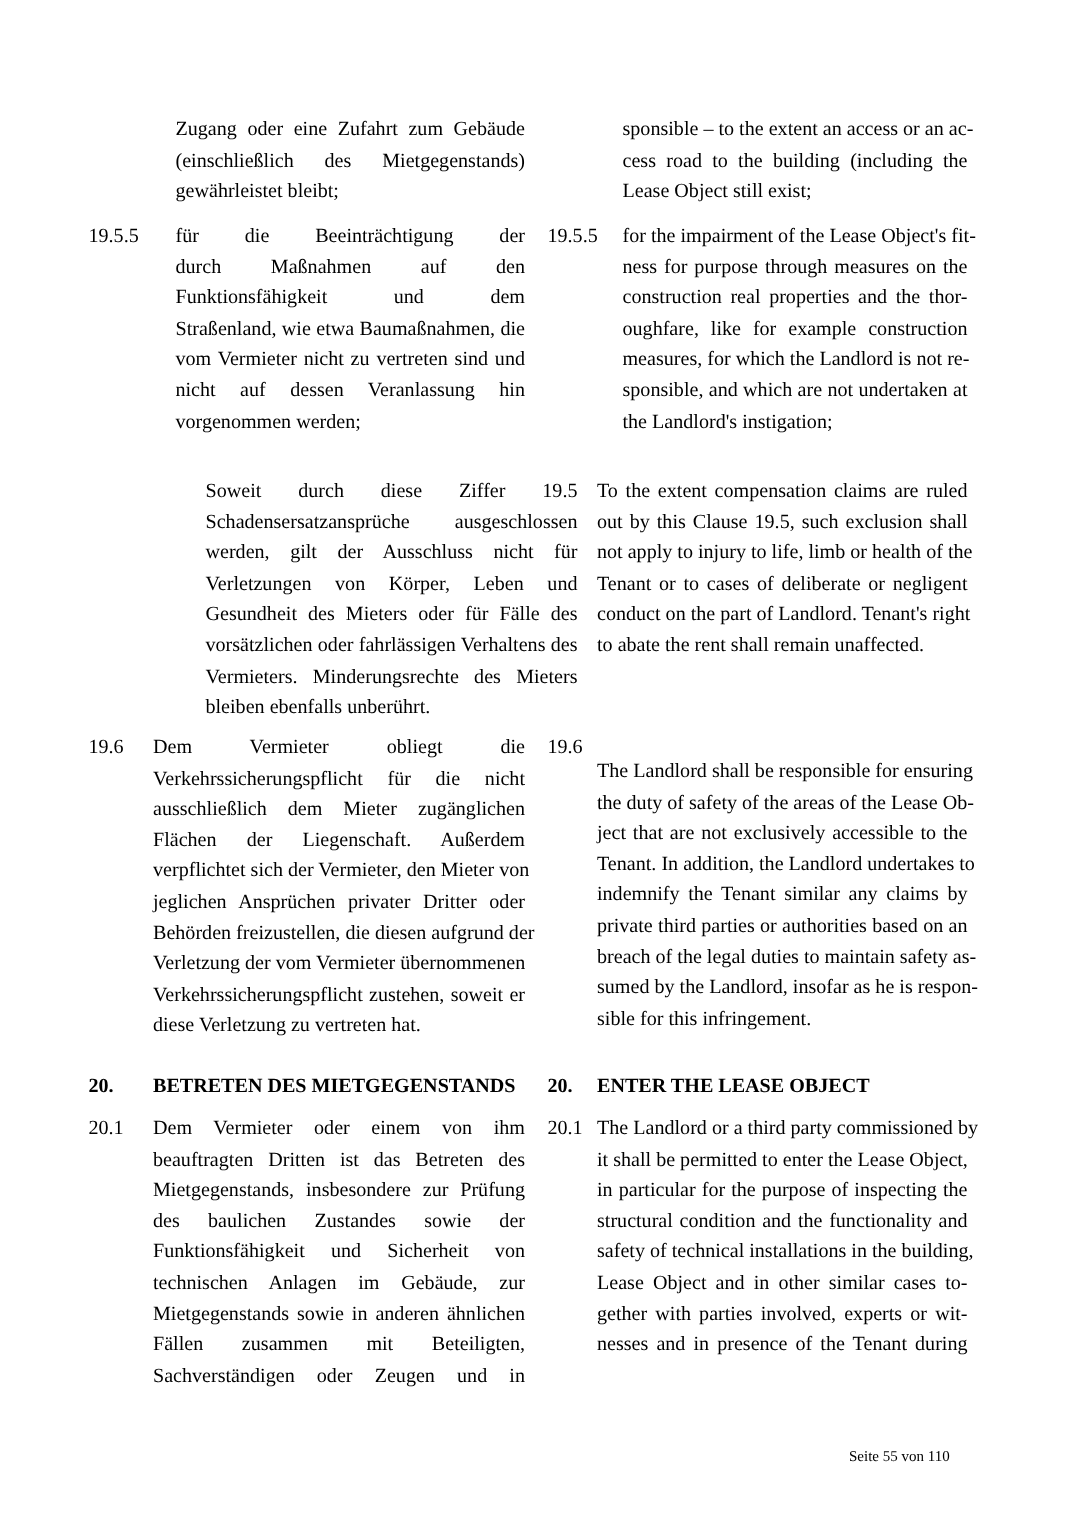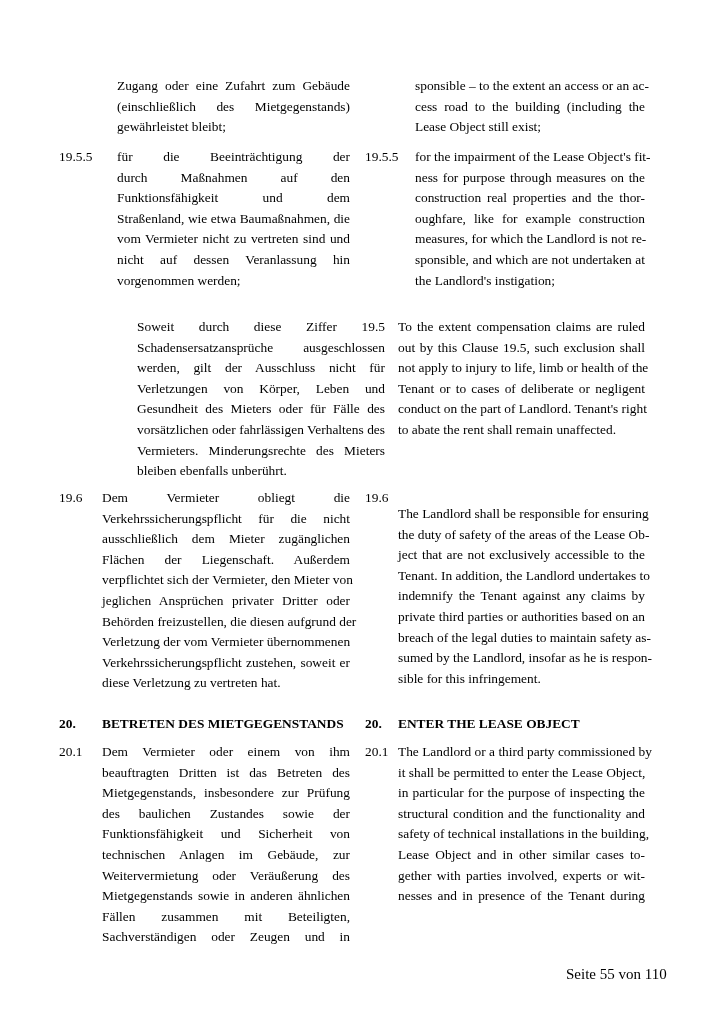--- a/index.html
+++ b/index.html
@@ -6,21 +6,21 @@
   body { width: 720px; height: 1018px; position: relative; overflow: hidden;
          font-family: "Liberation Serif", serif; color: #000; font-size: 13.4px; }
   .col { position: absolute; top: 0; }
   .block { position: absolute; }
   .num { position: absolute; left: 0; top: 0; line-height: 20.6px; }
   .para { position: absolute; top: 0; }
   .ln { display: block; height: 20.6px; line-height: 20.6px; white-space: nowrap;
         text-align: justify; text-align-last: justify; }
   .ln.last { text-align-last: left; }
   .bold { font-weight: bold; }
-  .footer { position: absolute; left: 566px; top: 966px; font-size: 15px; }
+  .footer { position: absolute; left: 566px; top: 966px; font-size: 10px; }
 </style>
 </head>
 <body>
 
 <div class="col" style="left:0;width:360px;">
   <div class="block" style="left:59px;top:76px;">
     <div class="para" style="left:58px;width:233px;">
         <span class="ln">Zugang oder eine Zufahrt zum Gebäude</span>
         <span class="ln">(einschließlich des Mietgegenstands)</span>
         <span class="ln last">gewährleistet bleibt;</span>
@@ -76,21 +76,20 @@
 
   <div class="block" style="left:59px;top:742px;">
     <span class="num">20.1</span>
     <div class="para" style="left:43px;width:248px;">
         <span class="ln">Dem Vermieter oder einem von ihm</span>
         <span class="ln">beauftragten Dritten ist das Betreten des</span>
         <span class="ln">Mietgegenstands, insbesondere zur Prüfung</span>
         <span class="ln">des baulichen Zustandes sowie der</span>
         <span class="ln">Funktionsfähigkeit und Sicherheit von</span>
         <span class="ln">technischen Anlagen im Gebäude, zur</span>
-        <span class="ln">Weitervermietung oder Veräußerung des</span>
         <span class="ln">Mietgegenstands sowie in anderen ähnlichen</span>
         <span class="ln">Fällen zusammen mit Beteiligten,</span>
         <span class="ln">Sachverständigen oder Zeugen und in</span>
       </div>
   </div>
 </div>
 
 <div class="col" style="left:360px;width:360px;">
   <div class="block" style="left:5px;top:76px;">
     <div class="para" style="left:50px;width:230px;">
@@ -124,21 +123,21 @@
       </div>
   </div>
 
   <div class="block" style="left:5px;top:488px;">
     <span class="num">19.6</span>
     <div class="para" style="left:33px;width:247px;margin-top:16px;">
         <span class="ln">The Landlord shall be responsible for ensuring</span>
         <span class="ln">the duty of safety of the areas of the Lease Ob-</span>
         <span class="ln">ject that are not exclusively accessible to the</span>
         <span class="ln">Tenant. In addition, the Landlord undertakes to</span>
-        <span class="ln">indemnify the Tenant against any claims by</span>
+        <span class="ln">indemnify the Tenant similar any claims by</span>
         <span class="ln">private third parties or authorities based on an</span>
         <span class="ln">breach of the legal duties to maintain safety as-</span>
         <span class="ln">sumed by the Landlord, insofar as he is respon-</span>
         <span class="ln last">sible for this infringement.</span>
       </div>
   </div>
 
   <div class="block bold" style="left:5px;top:714px;">
     <span class="num">20.</span>
     <span class="num" style="left:33px;white-space:nowrap;">ENTER THE LEASE OBJECT</span>

